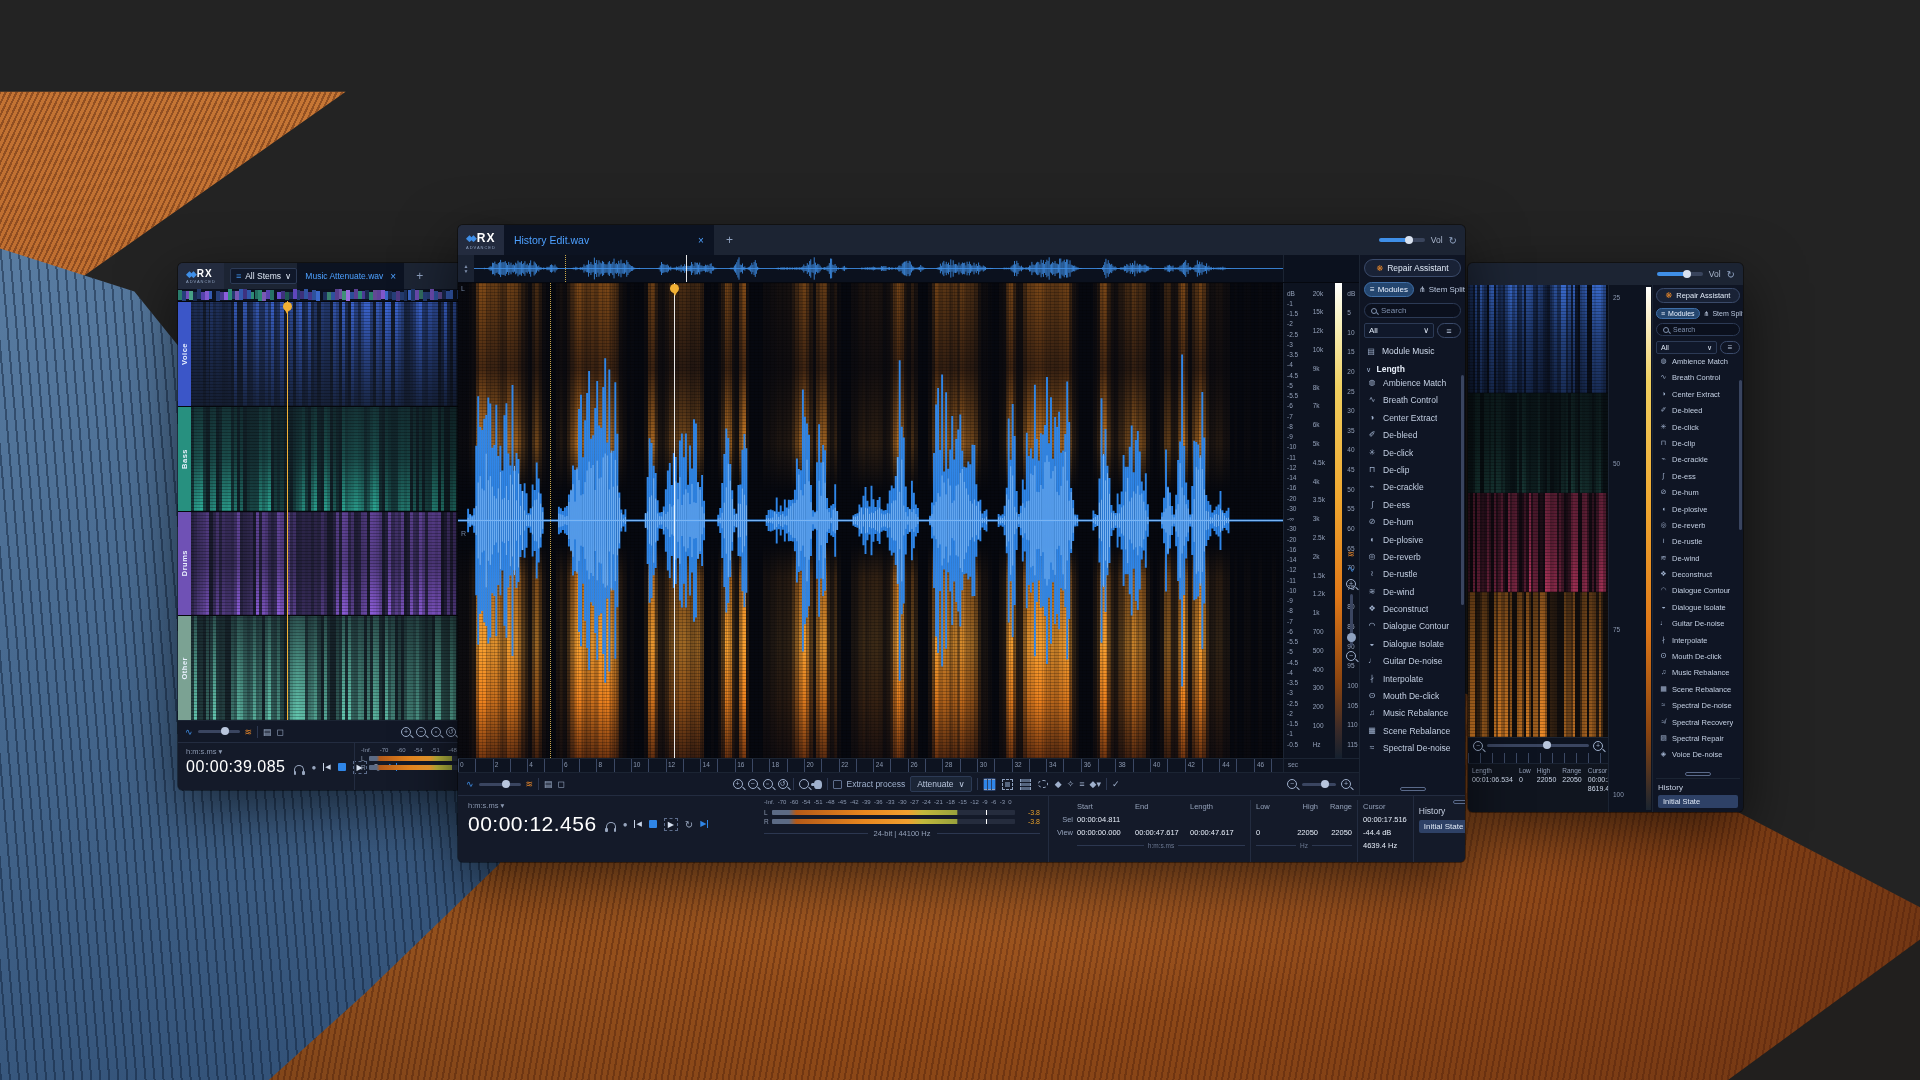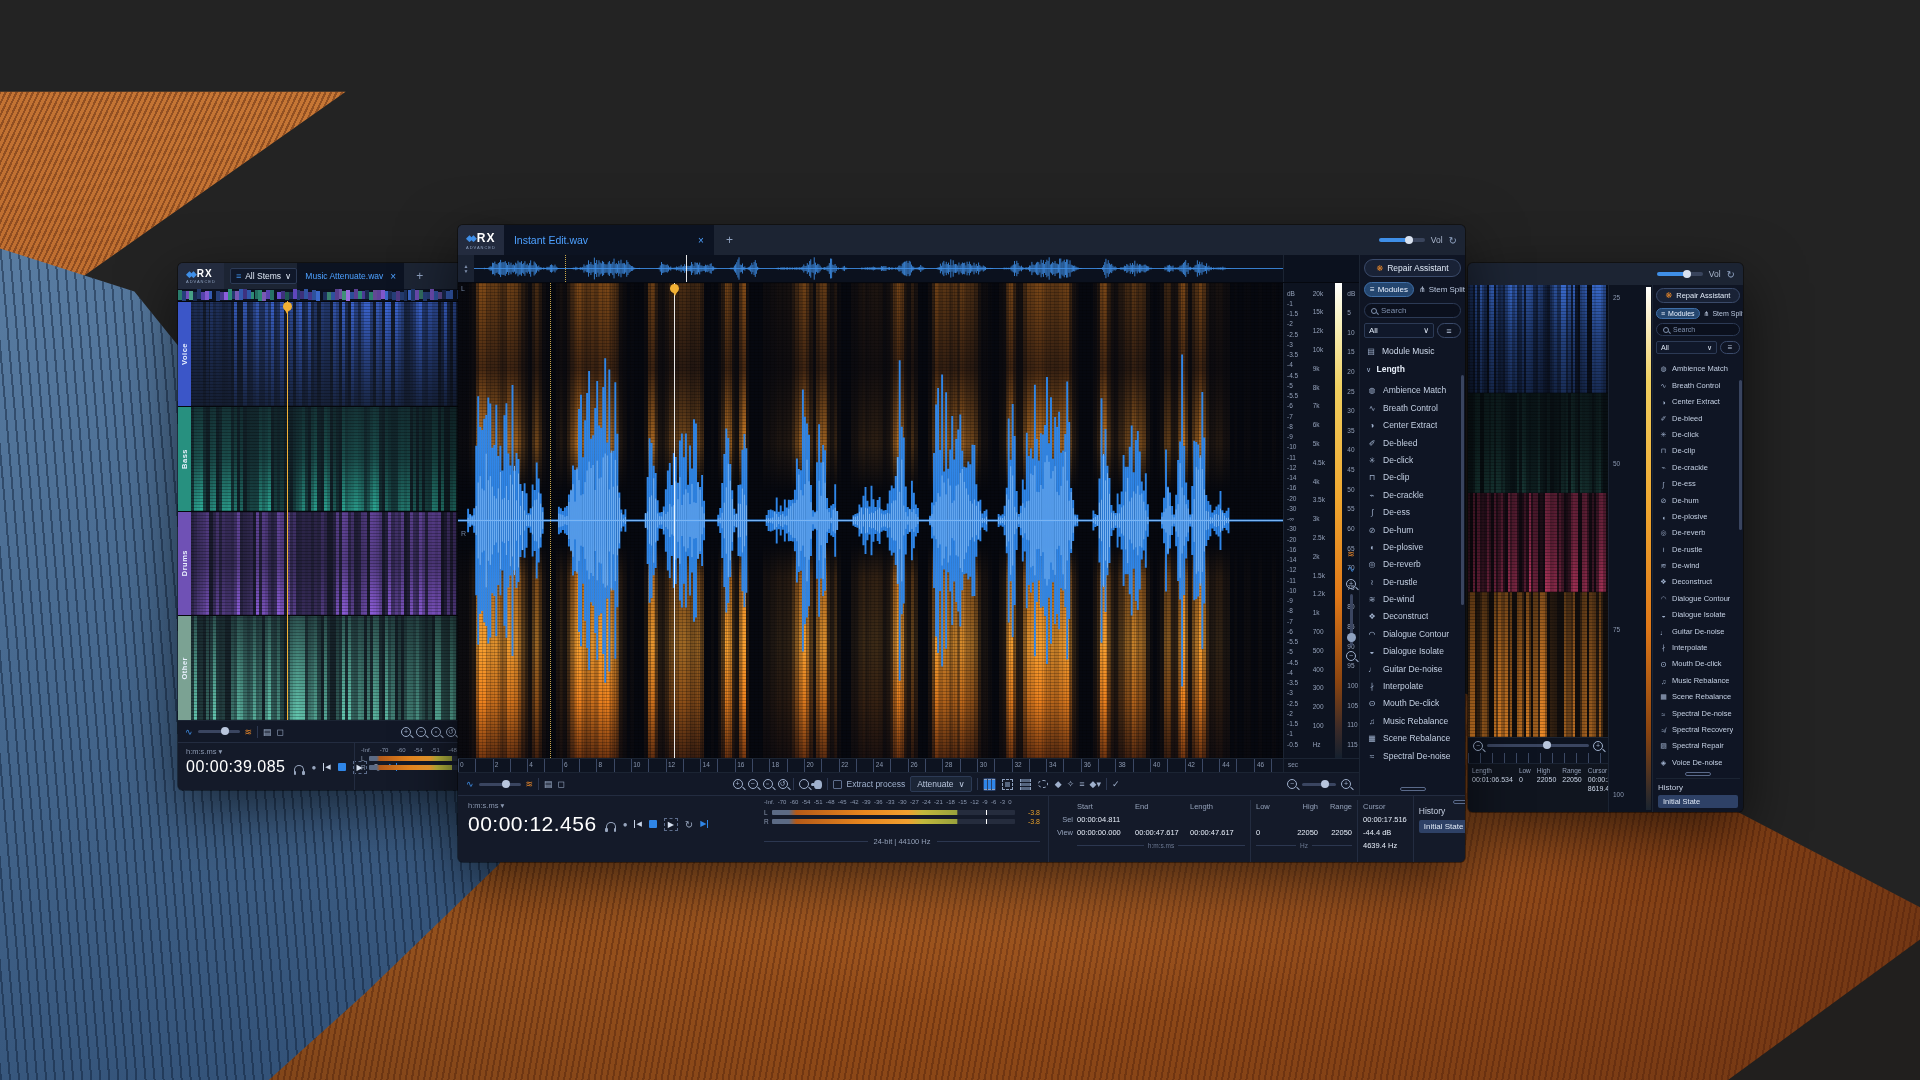--- a/index.html
+++ b/index.html
@@ -151,21 +151,21 @@
   .ico-hp::before { left:-1.5px; } .ico-hp::after { right:-1.5px; }
   .meters-block { width:292px; padding:3px 8px 0; flex:none; display:flex; flex-direction:column; }
   .mscale { display:flex; justify-content:space-between; color:#8b98b0; font-size:6px;
     padding-right:28px; margin-bottom:2px; }
   .mrow { display:flex; align-items:center; gap:3px; margin-top:2px; }
   .mrow .ml { color:#8b98b0; font-size:6.5px; width:5px; }
   .mbar { flex:1; height:5px; border-radius:1px; position:relative;
     background: linear-gradient(90deg,#5c6b85 0,#5c6b85 7%,#b55a18 10%,#e8871f 38%,#f0a030 56%,#c2b93c 62%,#99a23c 76%,#252c3d 76.5%,#252c3d 100%); }
   .mbar::after { content:""; position:absolute; left:88%; top:0; bottom:0; width:1px; background:#fff; }
   .mpeak { width:22px; text-align:right; color:#e8a02a; font-size:7px; }
-  .fmtline { display:flex; align-items:center; gap:6px; color:#93a0b8; font-size:7.5px; margin-top:12px; }
+  .fmtline { display:flex; align-items:center; gap:6px; color:#93a0b8; font-size:7.5px; margin-top:4px; }
   .fmtline::before,.fmtline::after { content:""; flex:1; height:1px; background:#2c3750; }
   .info-block { flex:1; border-left:1px solid #232c40; display:flex; padding:4px 6px 0;
     font-size:7.5px; color:#e6edf8; }
   .ig-col { display:flex; flex-direction:column; }
   .ig-cell { height:13px; line-height:13px; white-space:nowrap; }
   .ig-head { color:#93a0b8; }
   .ig-labels { width:22px; text-align:right; padding-right:4px; color:#93a0b8; }
   .ig-group { display:flex; }
   .ig-unit { display:flex; align-items:center; gap:4px; color:#6d7a94; font-size:6.5px; height:12px; }
   .ig-unit::before,.ig-unit::after { content:""; flex:1; height:1px; background:#2c3750; }
@@ -196,21 +196,21 @@
     font-size:8px; color:#dfe8f5; display:flex; align-items:center; justify-content:space-between;
     padding:0 4px; }
   .ham-btn { width:24px; height:15px; border:1px solid #3a4a6a; border-radius:8px; display:flex;
     align-items:center; justify-content:center; color:#b9c6dd; font-size:9px; }
   .mc-row { margin-top:6px; display:flex; align-items:center; gap:6px; font-size:8.5px;
     color:#cdd8ea; padding:2px 2px; flex:none; }
   .section-row { margin-top:4px; font-size:8.5px; color:#e6edf8; font-weight:bold;
     padding:2px 2px; flex:none; }
   .section-row .chev { font-weight:normal; color:#9fb0cc; margin-right:3px; font-size:7px; }
   .mod-list { flex:1; overflow:hidden; margin-top:2px; }
-  .mod-item { display:flex; align-items:flex-end; gap:6px; height:17.4px; font-size:8.5px;
+  .mod-item { display:flex; align-items:flex-start; gap:6px; height:17.4px; font-size:8.5px;
     color:#c3cfe2; padding-left:3px; white-space:nowrap; }
   .mod-icon { width:10px; text-align:center; color:#9fb0cc; font-size:8px; flex:none; }
   .panel-scroll { position:absolute; right:1px; width:3px; background:#39445f; border-radius:2px; }
   .drag-handle { height:8px; display:flex; justify-content:center; align-items:center; flex:none; }
   .drag-handle i { width:26px; height:4px; border:1px solid #5a6a8a; border-radius:3px; display:block; }
 
   
   .win-left { left:178px; top:263px; width:306px; height:527px; z-index:2;
     display:flex; flex-direction:column; }
   .win-left .titlebar { height:26px; }
@@ -1193,21 +1193,21 @@
 <div class="window win-center">
   <div class="titlebar">
     <div class="logo-box">
       <div class="logo-row">
         <span class="logo-dia">◆◆</span>
         <span class="logo-text">RX</span>
       </div>
       <div class="logo-sub">ADVANCED</div>
     </div>
     <div class="tab" style="width:210px;justify-content:space-between;">
-      <span>Instant Edit.wav</span>
+      <span>History Edit.wav</span>
       <span class="close">×</span>
     </div>
     <span class="newtab">+</span>
     <div class="vol-group">
       <div class="vslider"></div>
       <span>Vol</span>
       <span class="sync-glyph">↻</span>
     </div>
   </div>
 

